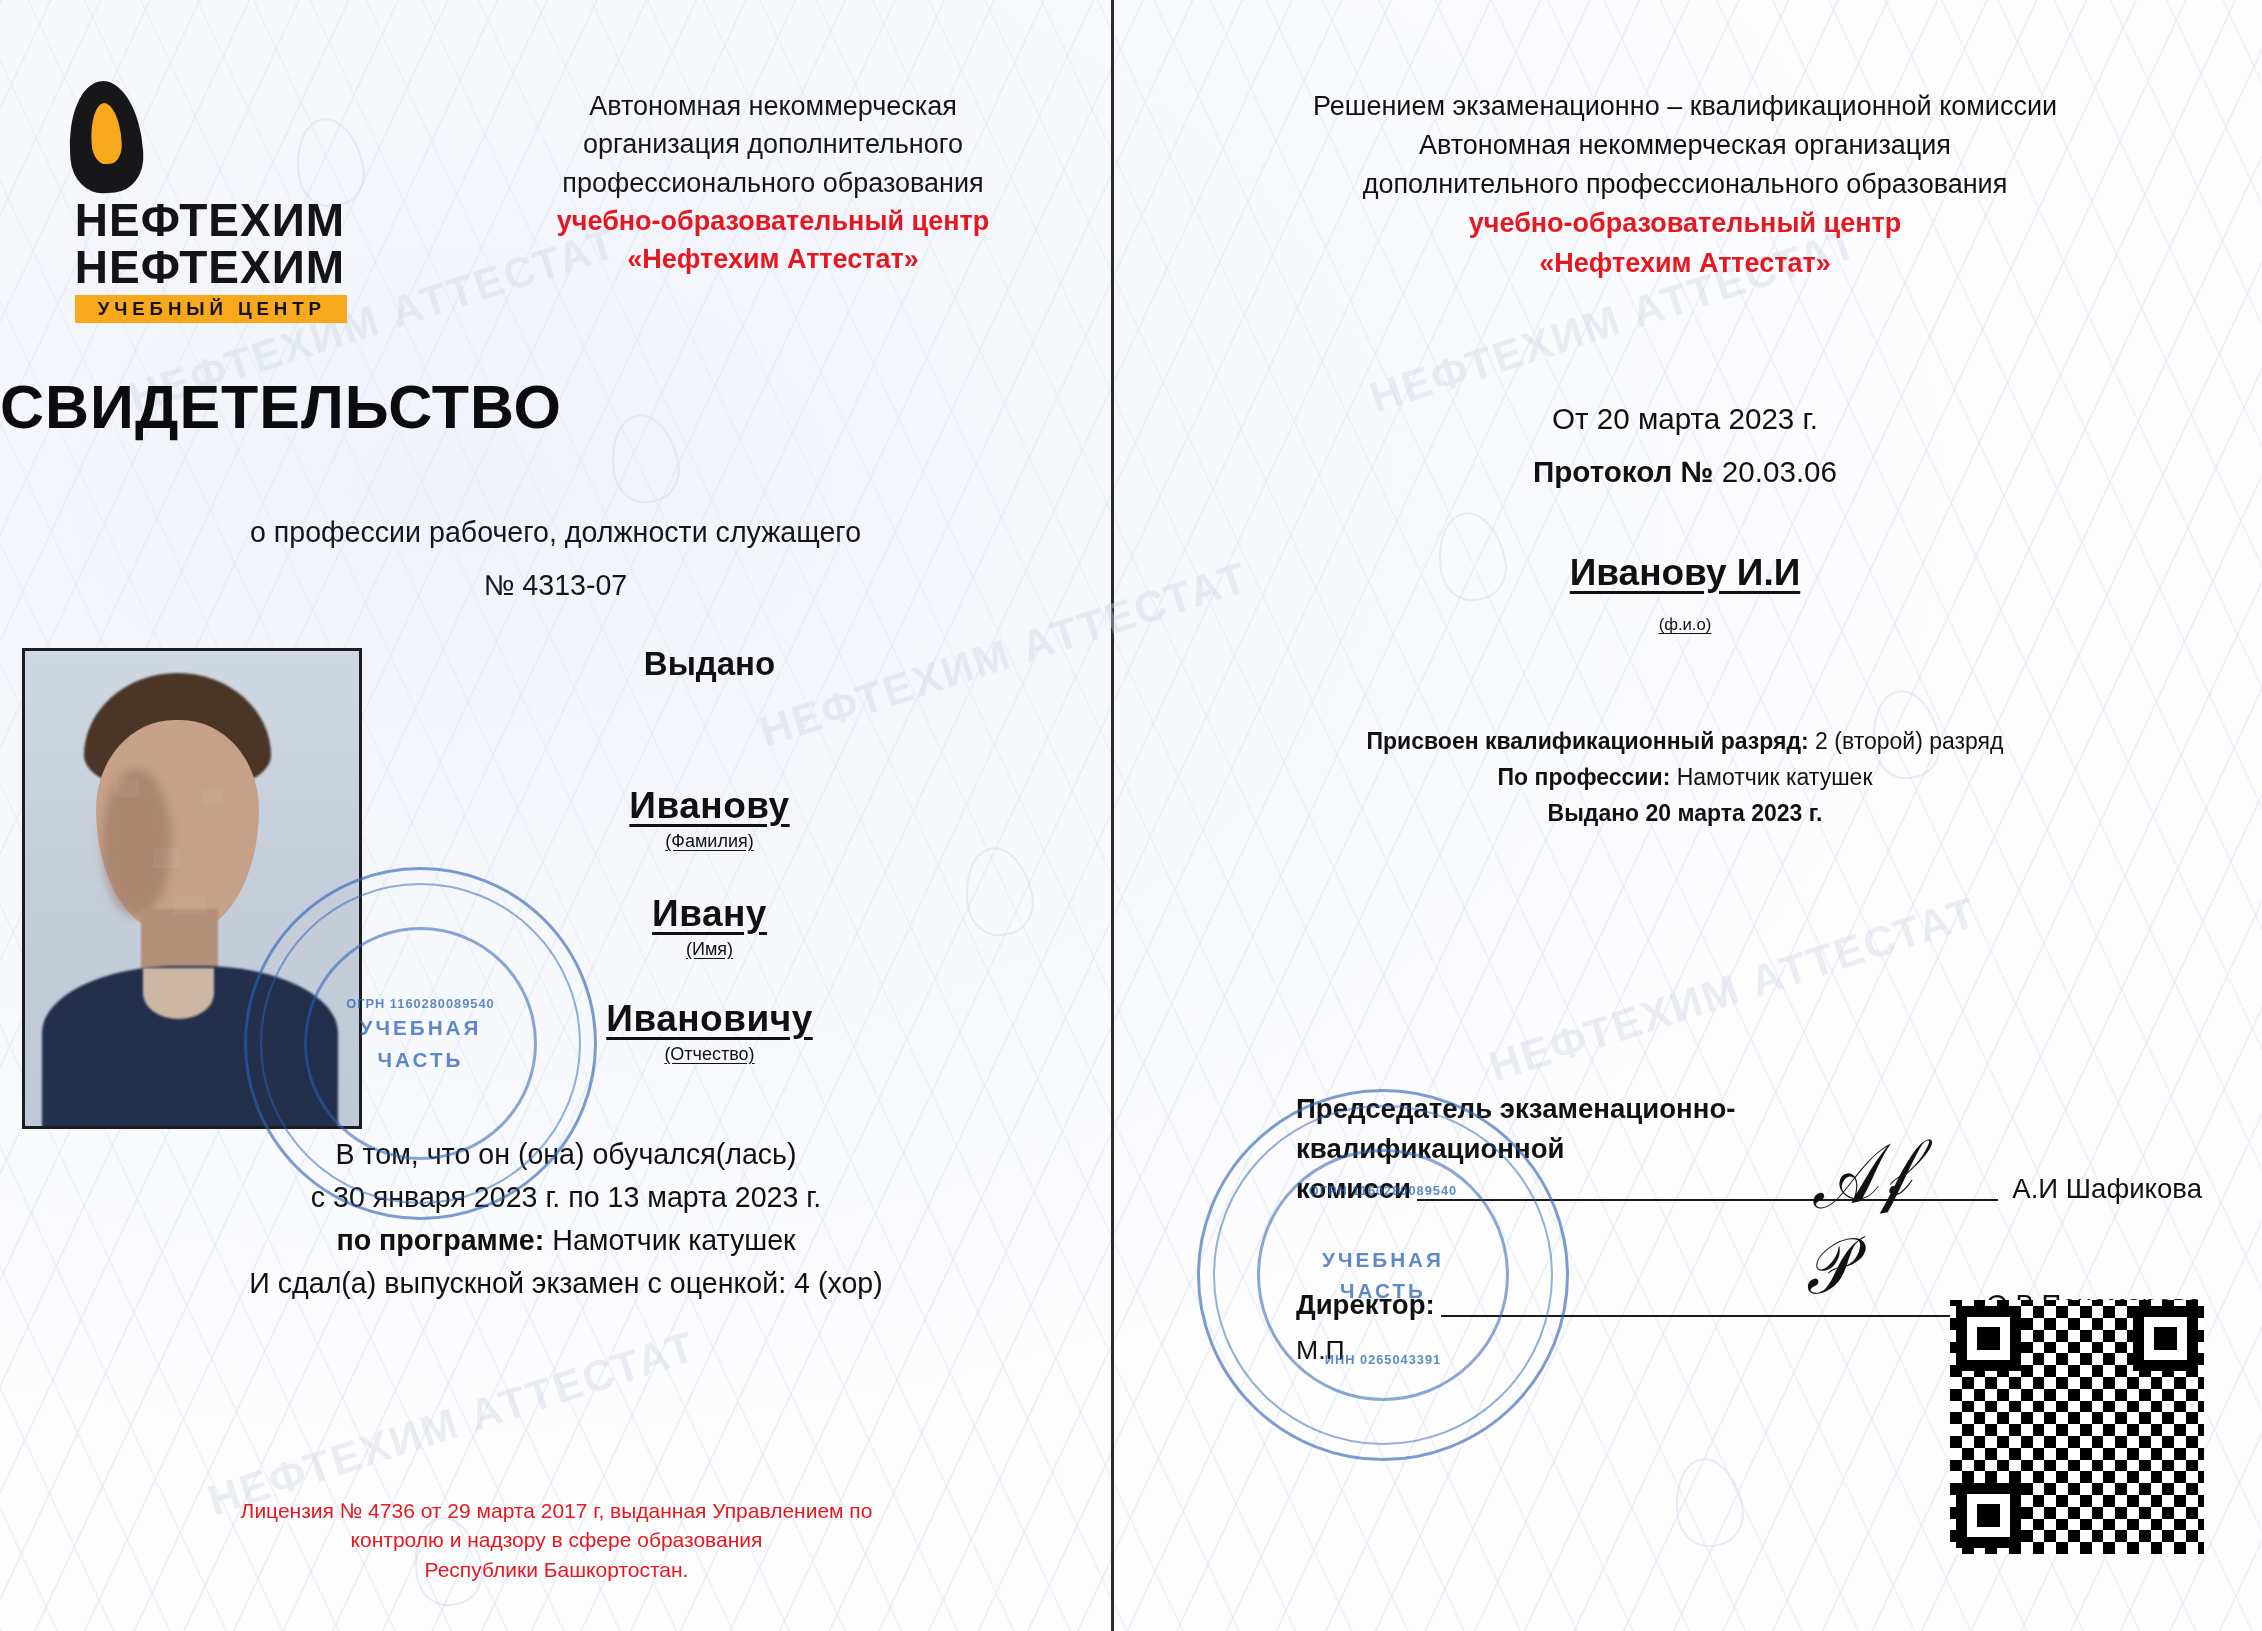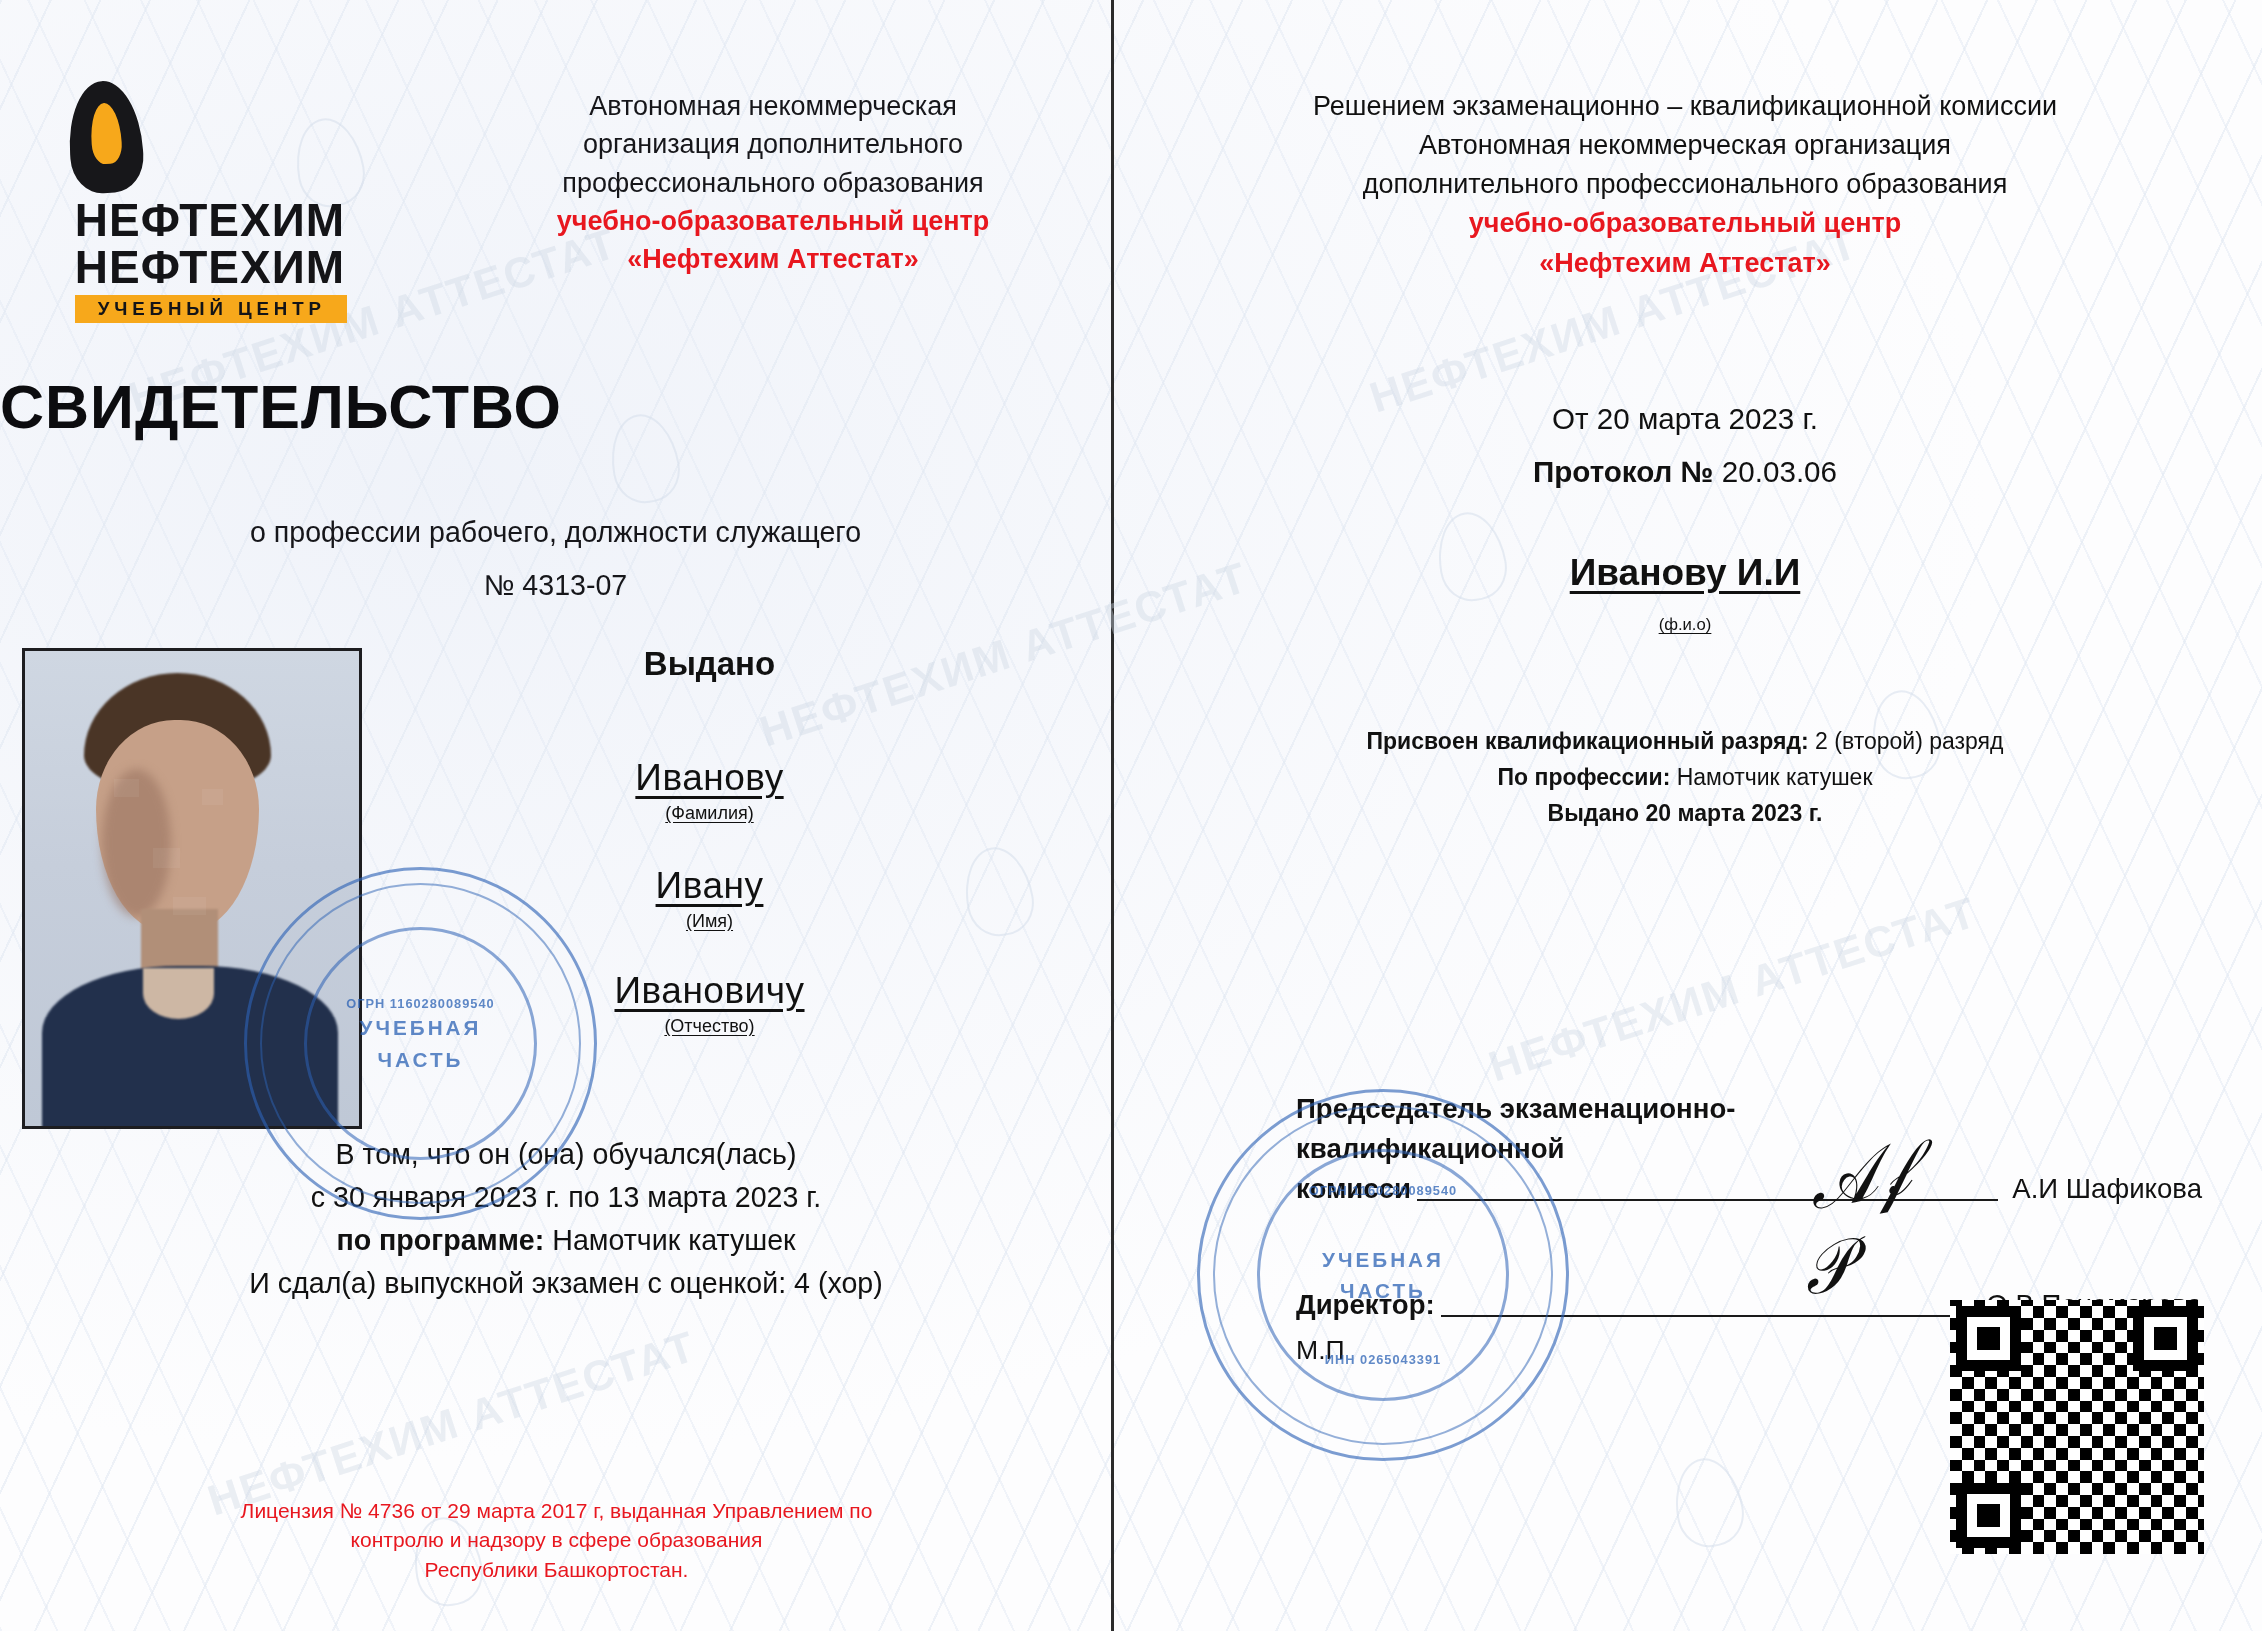--- a/index.html
+++ b/index.html
@@ -233,25 +233,26 @@
     font-weight: bold;
     font-size: 33px;
   }
   .name-block {
     position: absolute;
     left: 414px;
     width: 591px;
     text-align: center;
   }
   .name-block .name {
-    font-weight: normal;
+    font-weight: bold;
     font-size: 37px;
     text-decoration: underline;
     text-underline-offset: 5.9px;
     letter-spacing: 0.5px;
+    margin-top: 28px;
   }
   .name-block .cap {
     font-size: 18px;
     margin-top: 3.9px;
     text-decoration: underline;
     text-underline-offset: 3px;
   }
   .nb1 { top: 757px; }
   .nb2 { top: 865px; }
   .nb3 { top: 970px; }

